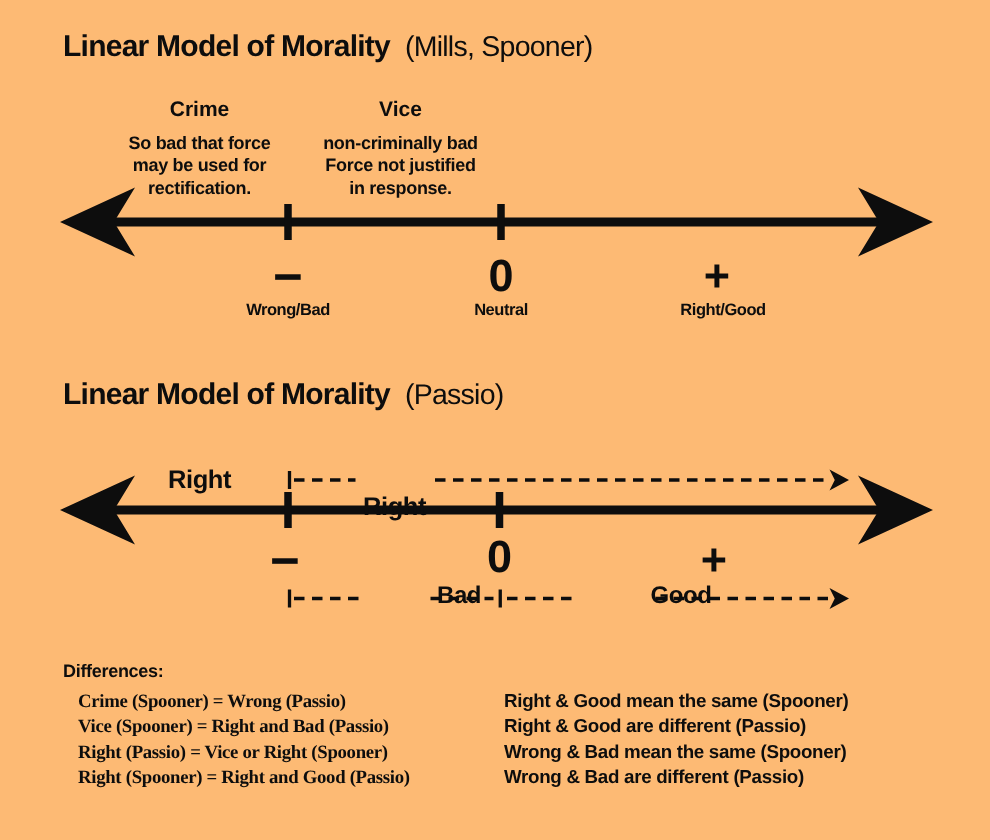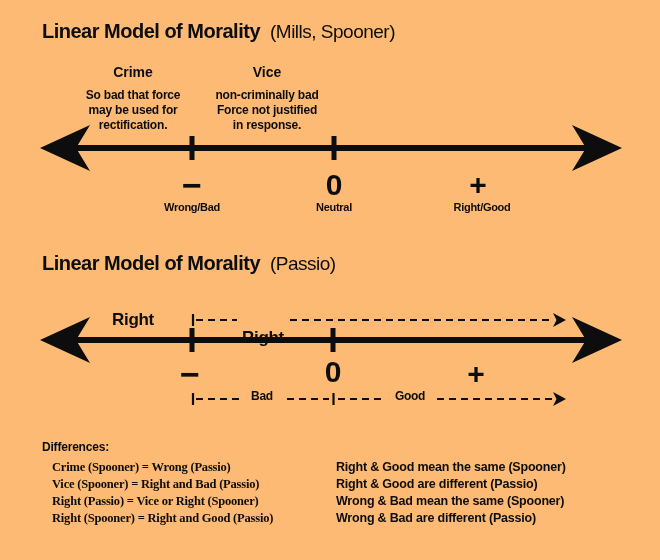--- a/index.html
+++ b/index.html
@@ -13,21 +13,21 @@
   .annot { position:absolute; transform:translateX(-50%); text-align:center; white-space:nowrap; }
   .annot-head { font-size:14px; font-weight:bold; line-height:20px; margin-bottom:6px; }
   .annot-line { font-size:12px; font-weight:bold; line-height:15px; letter-spacing:-0.2px; }
   .sym { position:absolute; transform:translateX(-50%); font-weight:bold; line-height:1; white-space:nowrap; }
   .sym-minus { font-size:34px; }
   .sym-zero  { font-size:30px; }
   .sym-plus  { font-size:30px; }
   .axlabel { position:absolute; transform:translateX(-50%); font-size:11px; font-weight:bold; white-space:nowrap; letter-spacing:-0.3px; }
   .dlabel { position:absolute; transform:translateX(-50%); font-weight:bold; white-space:nowrap; letter-spacing:-0.3px; }
   .dlabel-big { font-size:17px; }
-  .dlabel-small { font-size:12px; }
+  .dlabel-small { font-size:16px;margin-left:44px; }
   .axis-svg { position:absolute; left:0; display:block; }
   .diff-head { position:absolute; font-size:12px; font-weight:600; letter-spacing:-0.2px; }
   .diff-col { position:absolute; font-size:12.5px; font-weight:bold; letter-spacing:-0.2px; }
   .diff-row { line-height:17px; white-space:nowrap; }
 </style>
 </head>
 <body>
 
 <div id="canvas">
 

